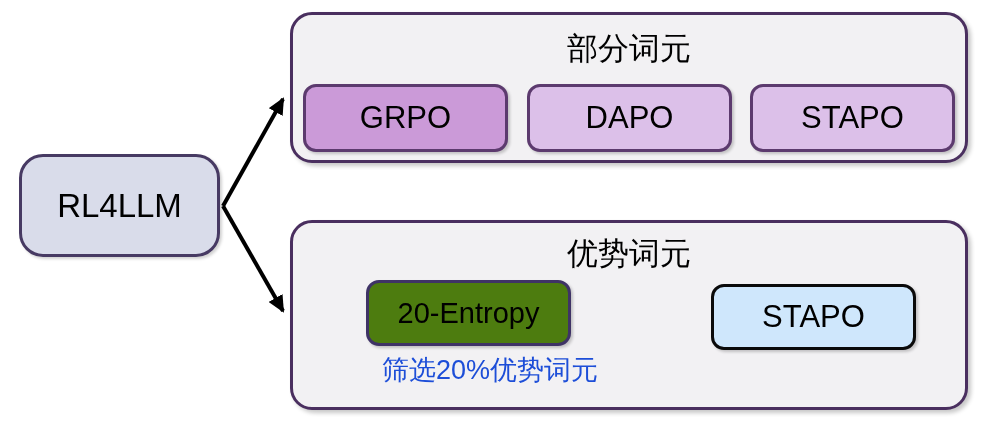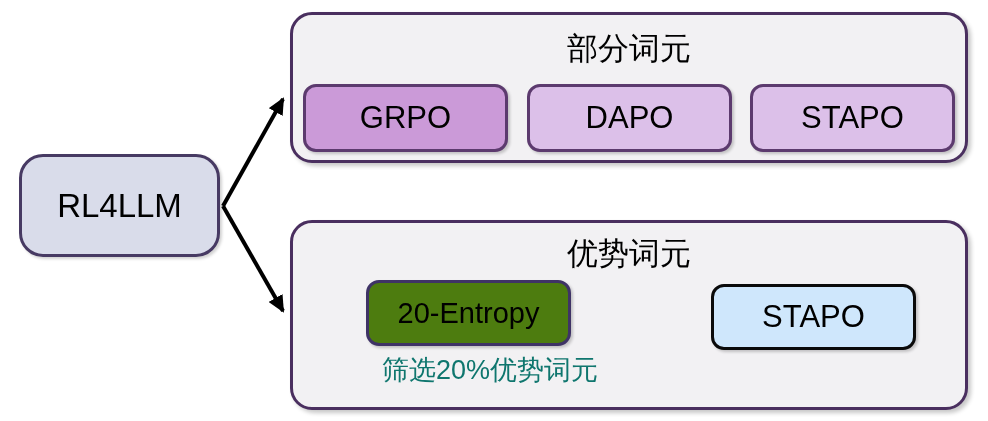--- a/index.html
+++ b/index.html
@@ -83,21 +83,21 @@
   .chip-stapo {
     left: 678px; top: 284px; height: 66px;
     background: #cfe7fc;
     border-color: #0a0a0a;
     margin-left: 33px;
   }
   .caption {
     position: absolute;
     top: 352px;
     font-size: 27px;
-    color: #0f766e;
+    color: #1d4ed8;
     white-space: nowrap;
     text-align: center;
   }
   .caption-entropy { left: 337px; width: 306px; }
   .caption-stapo  { left: 643px; width: 315px; }
 </style>
 </head>
 <body>
 
 <div class="canvas">

